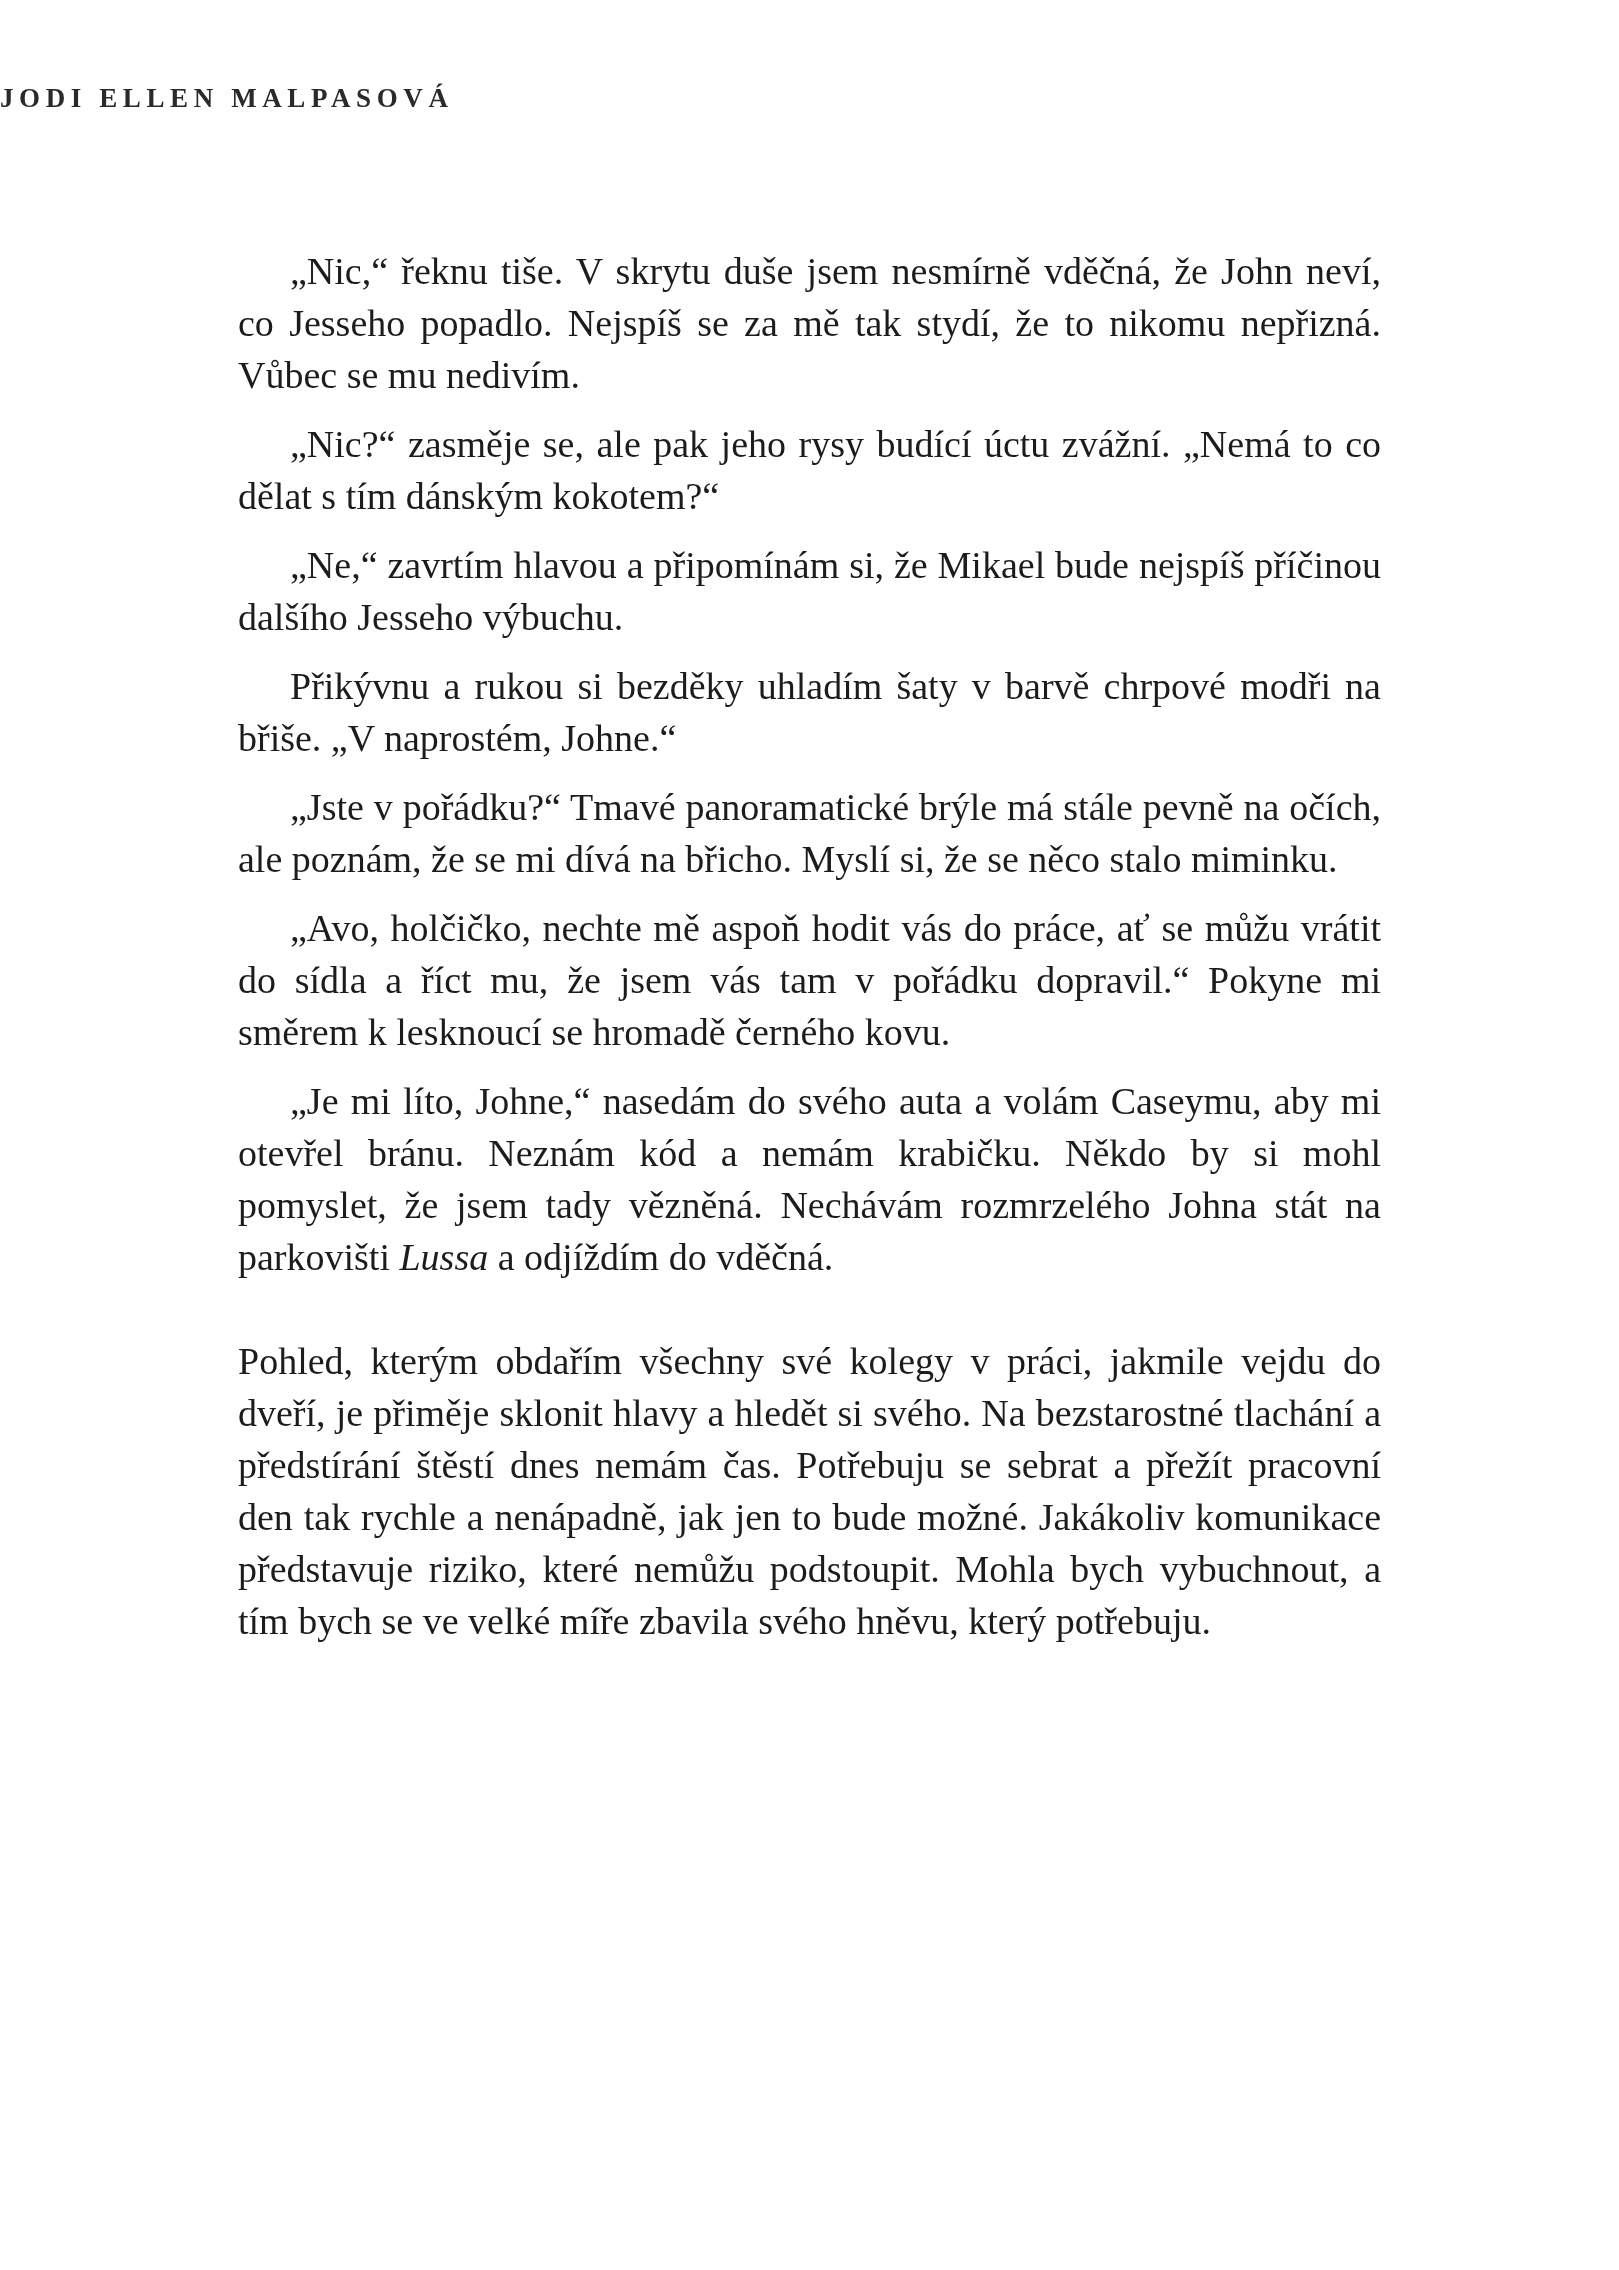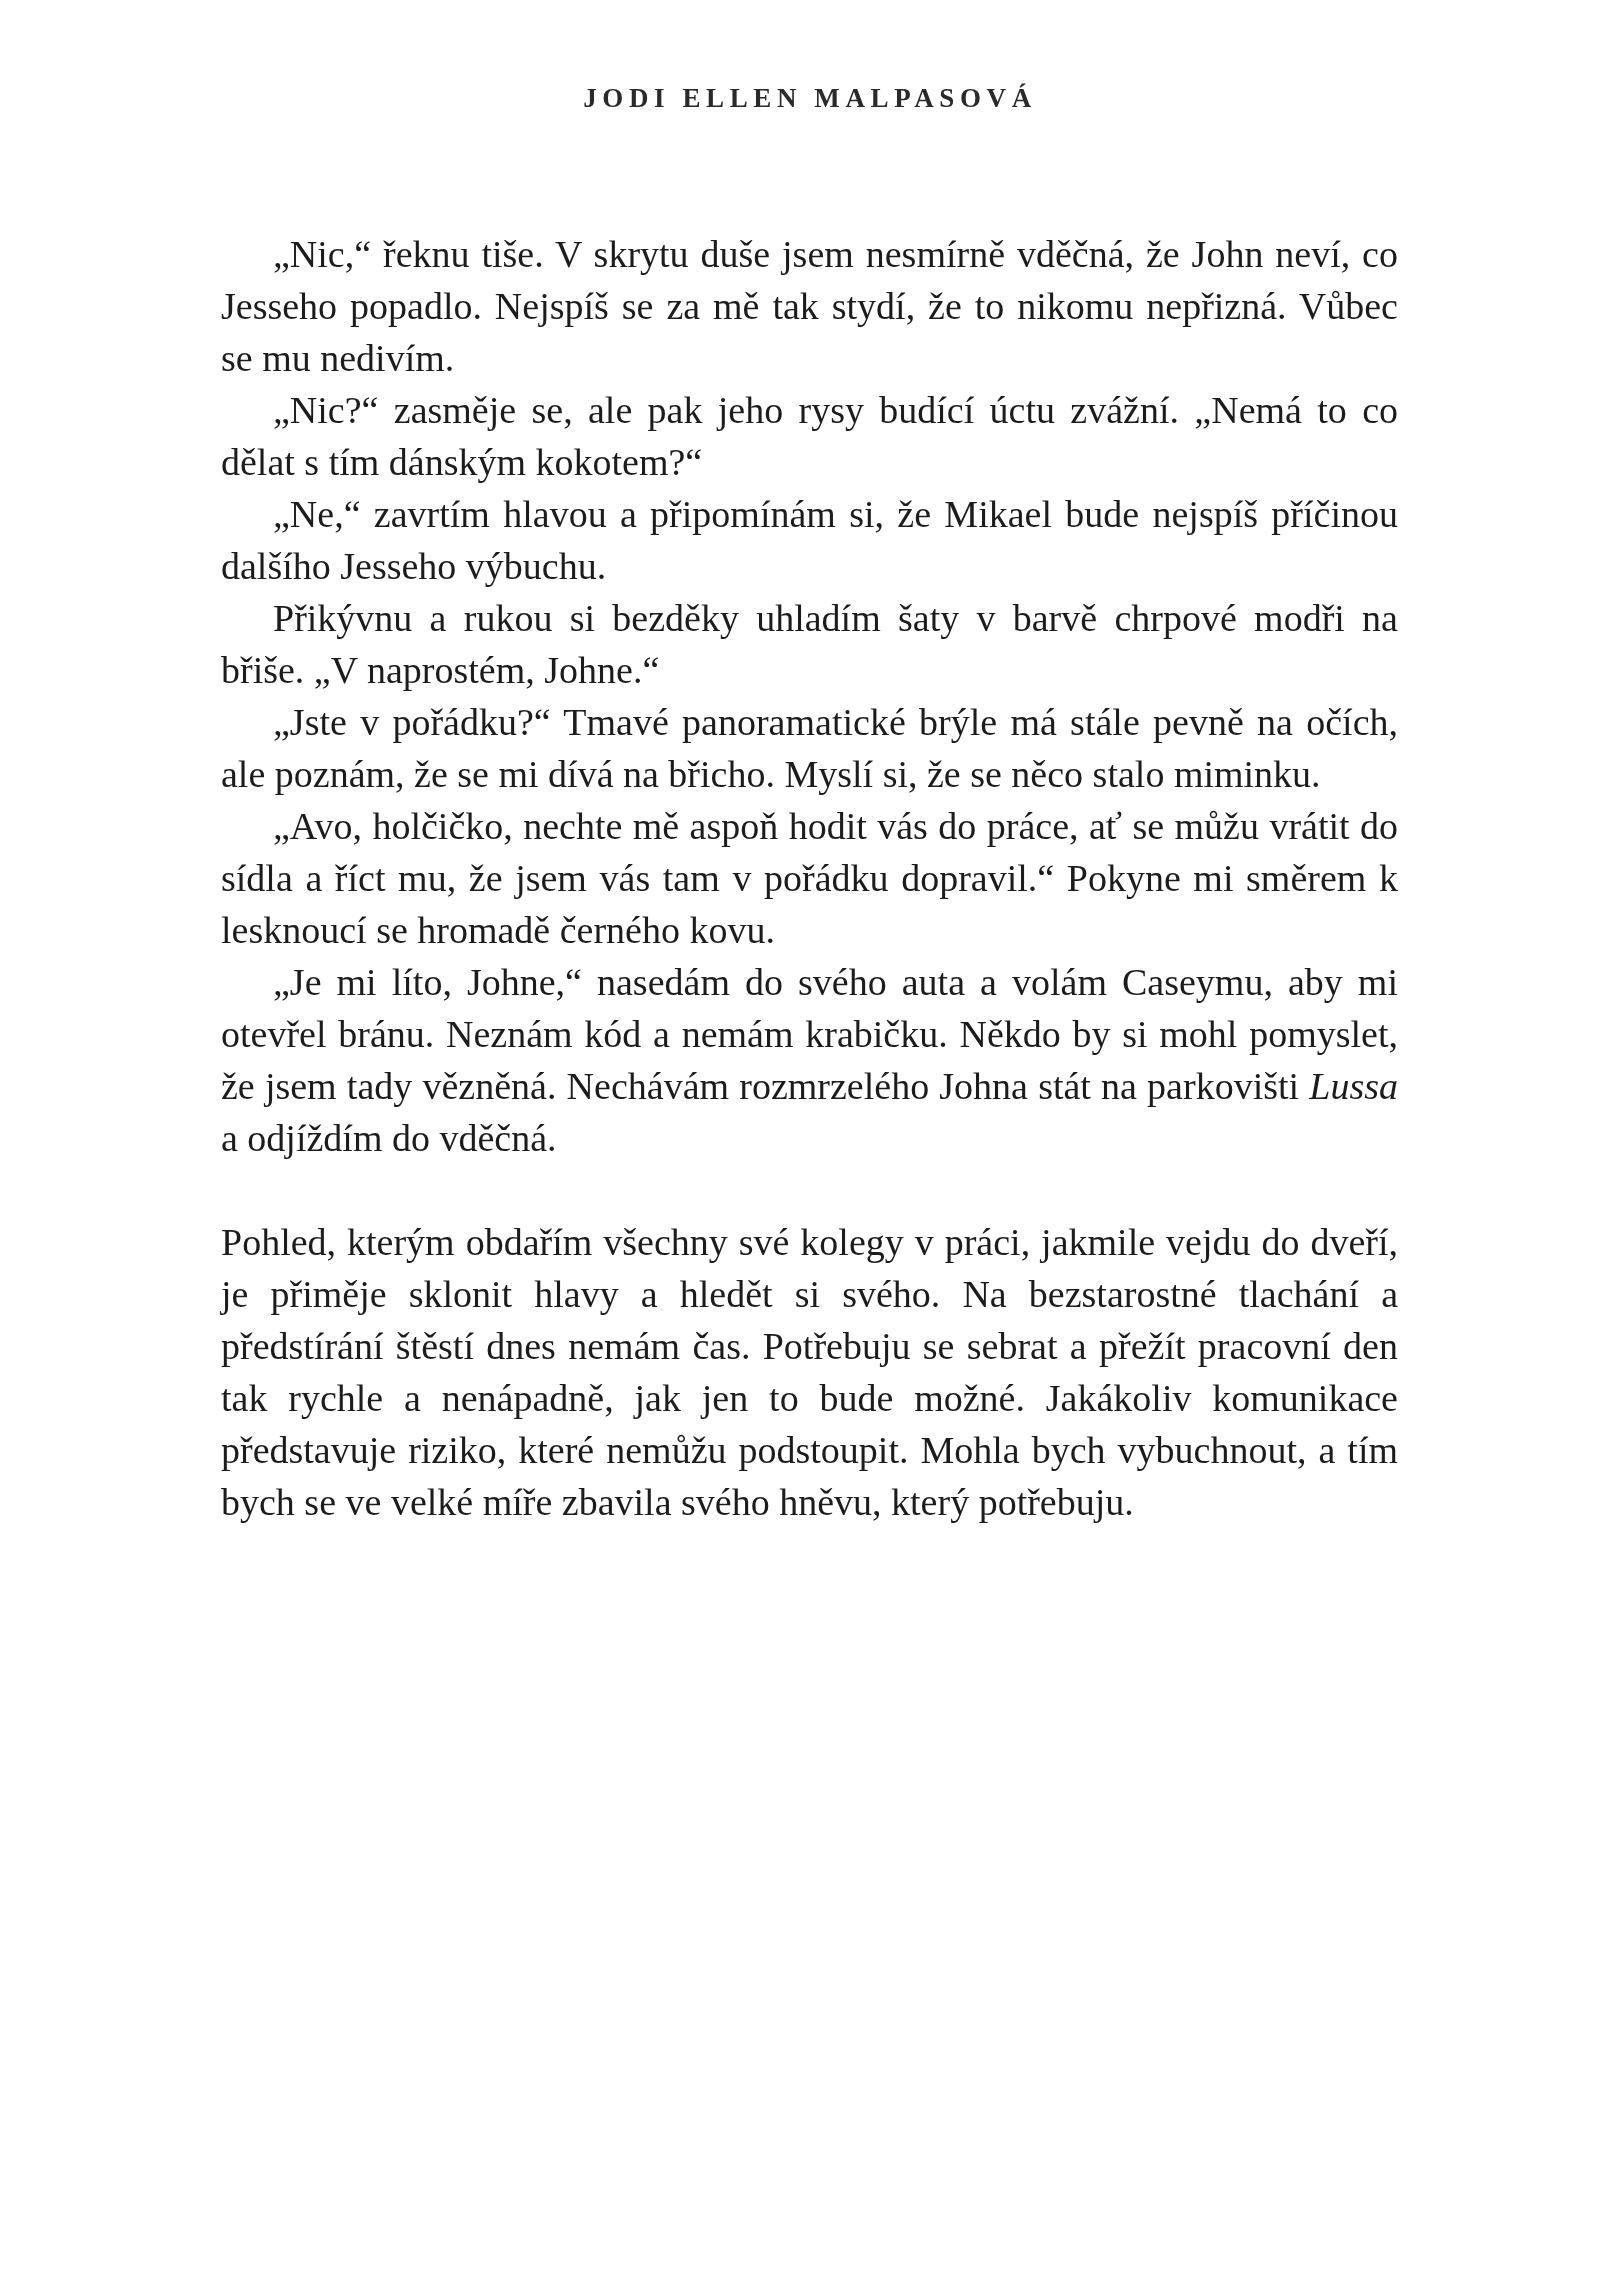--- a/index.html
+++ b/index.html
@@ -15,38 +15,37 @@
     color: #1a1a1a;
     font-family: "Liberation Serif", "DejaVu Serif", serif;
     box-sizing: border-box;
     overflow: hidden;
   }
   .running-header {
     position: absolute;
     top: 83px;
     left: 0;
     width: 100%;
-    text-align: center;
     font-size: 27px;
     letter-spacing: 5.6px;
     font-weight: 600;
     color: #2a2a2a;
   }
   .text-block {
     position: absolute;
     top: 228px;
     left: 221px;
     width: 1177px;
     font-size: 38px;
     line-height: 52px;
     text-align: justify;
     color: #1c1c1c;
   }
   .para {
-    margin: 0;
+    margin: 17px;
     padding: 0;
   }
   .para.indent {
     text-indent: 52px;
   }
   .para.section-start {
     margin-top: 52px;
   }
   .para em {
     font-style: italic;

